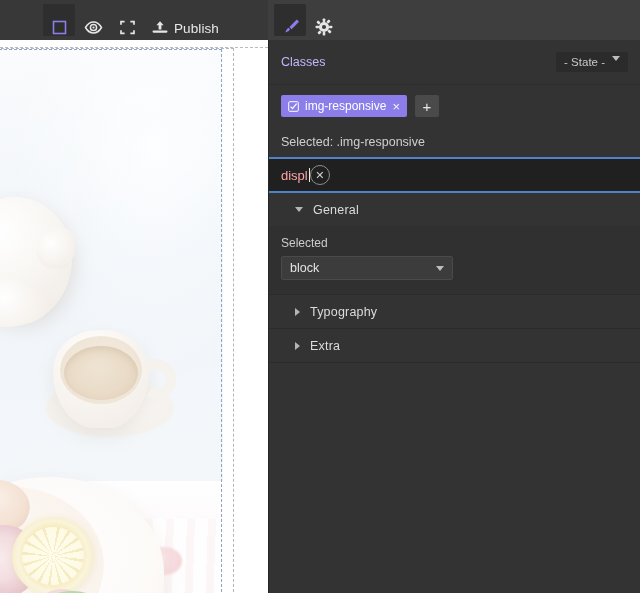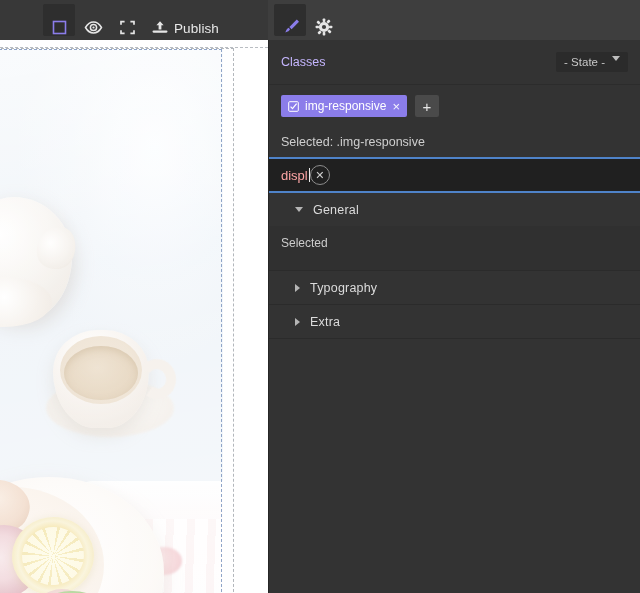--- a/index.html
+++ b/index.html
@@ -569,20 +569,24 @@
       <span class="clear-btn">✕</span>
     </div>
 
     <div class="sector">
       <div class="sector-head open">
         <span class="arrow-d"></span>
         <span>General</span>
       </div>
       <div class="sector-body">
         <div class="prop-label">Selected</div>
+        <div class="prop-select">
+          <span>block</span>
+          <span class="caret-d"></span>
+        </div>
       </div>
     </div>
 
 
 
     <div class="sector">
       <div class="sector-head">
         <span class="arrow-r"></span>
         <span>Typography</span>
       </div>

